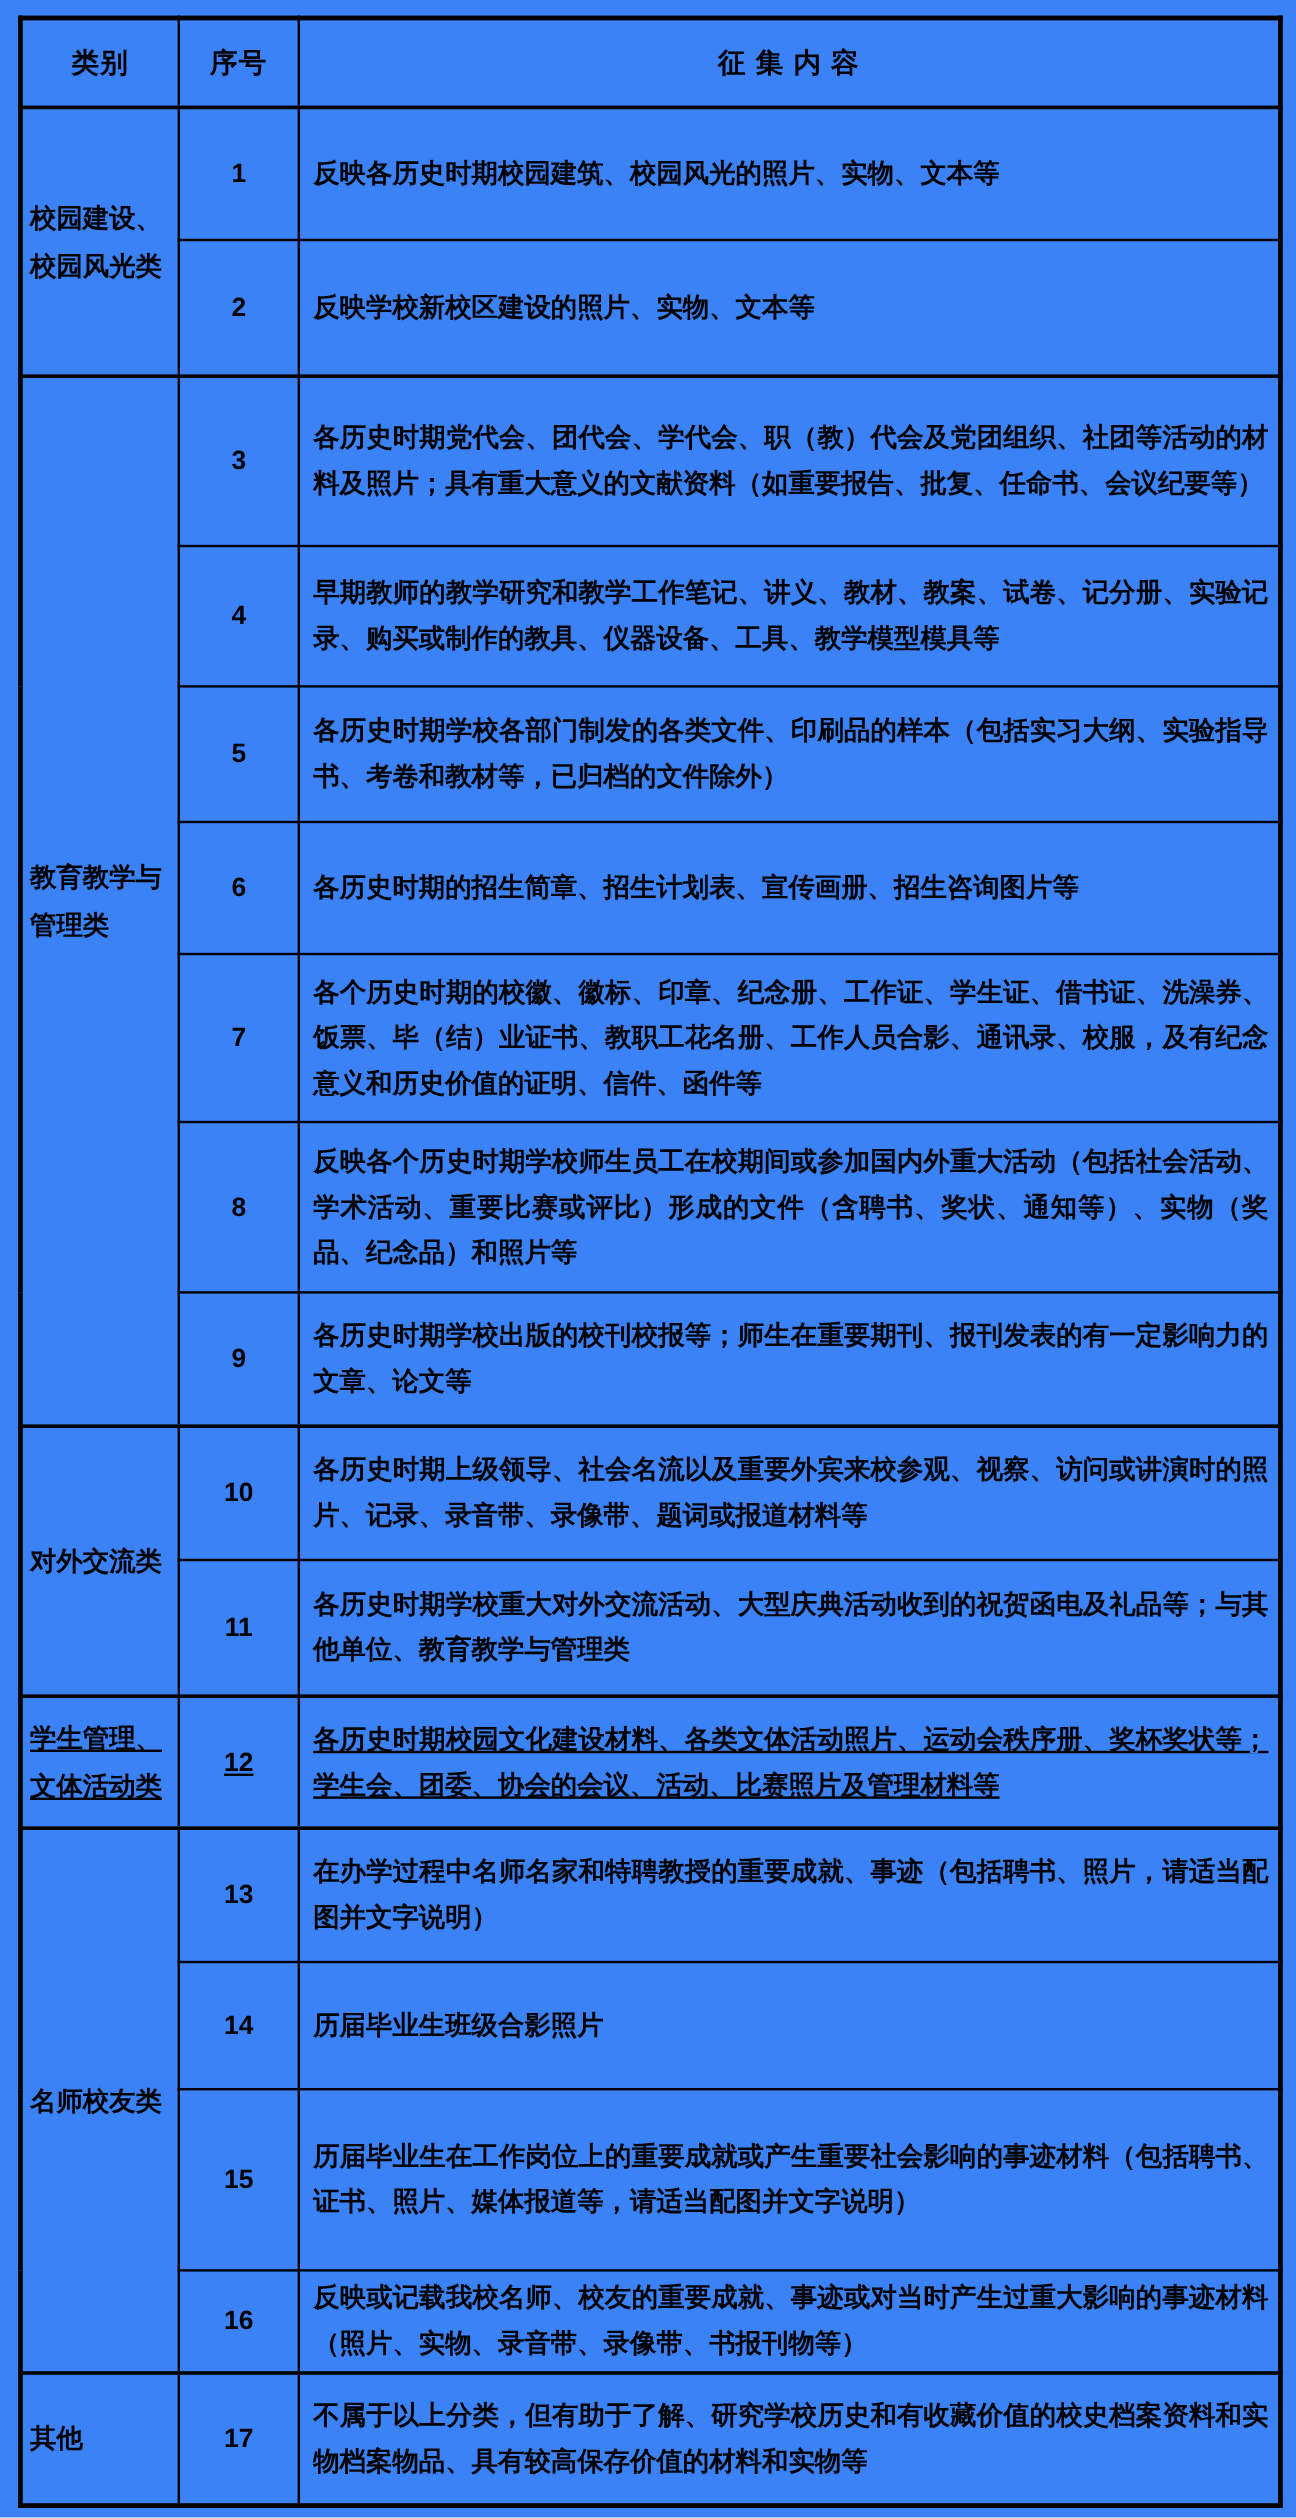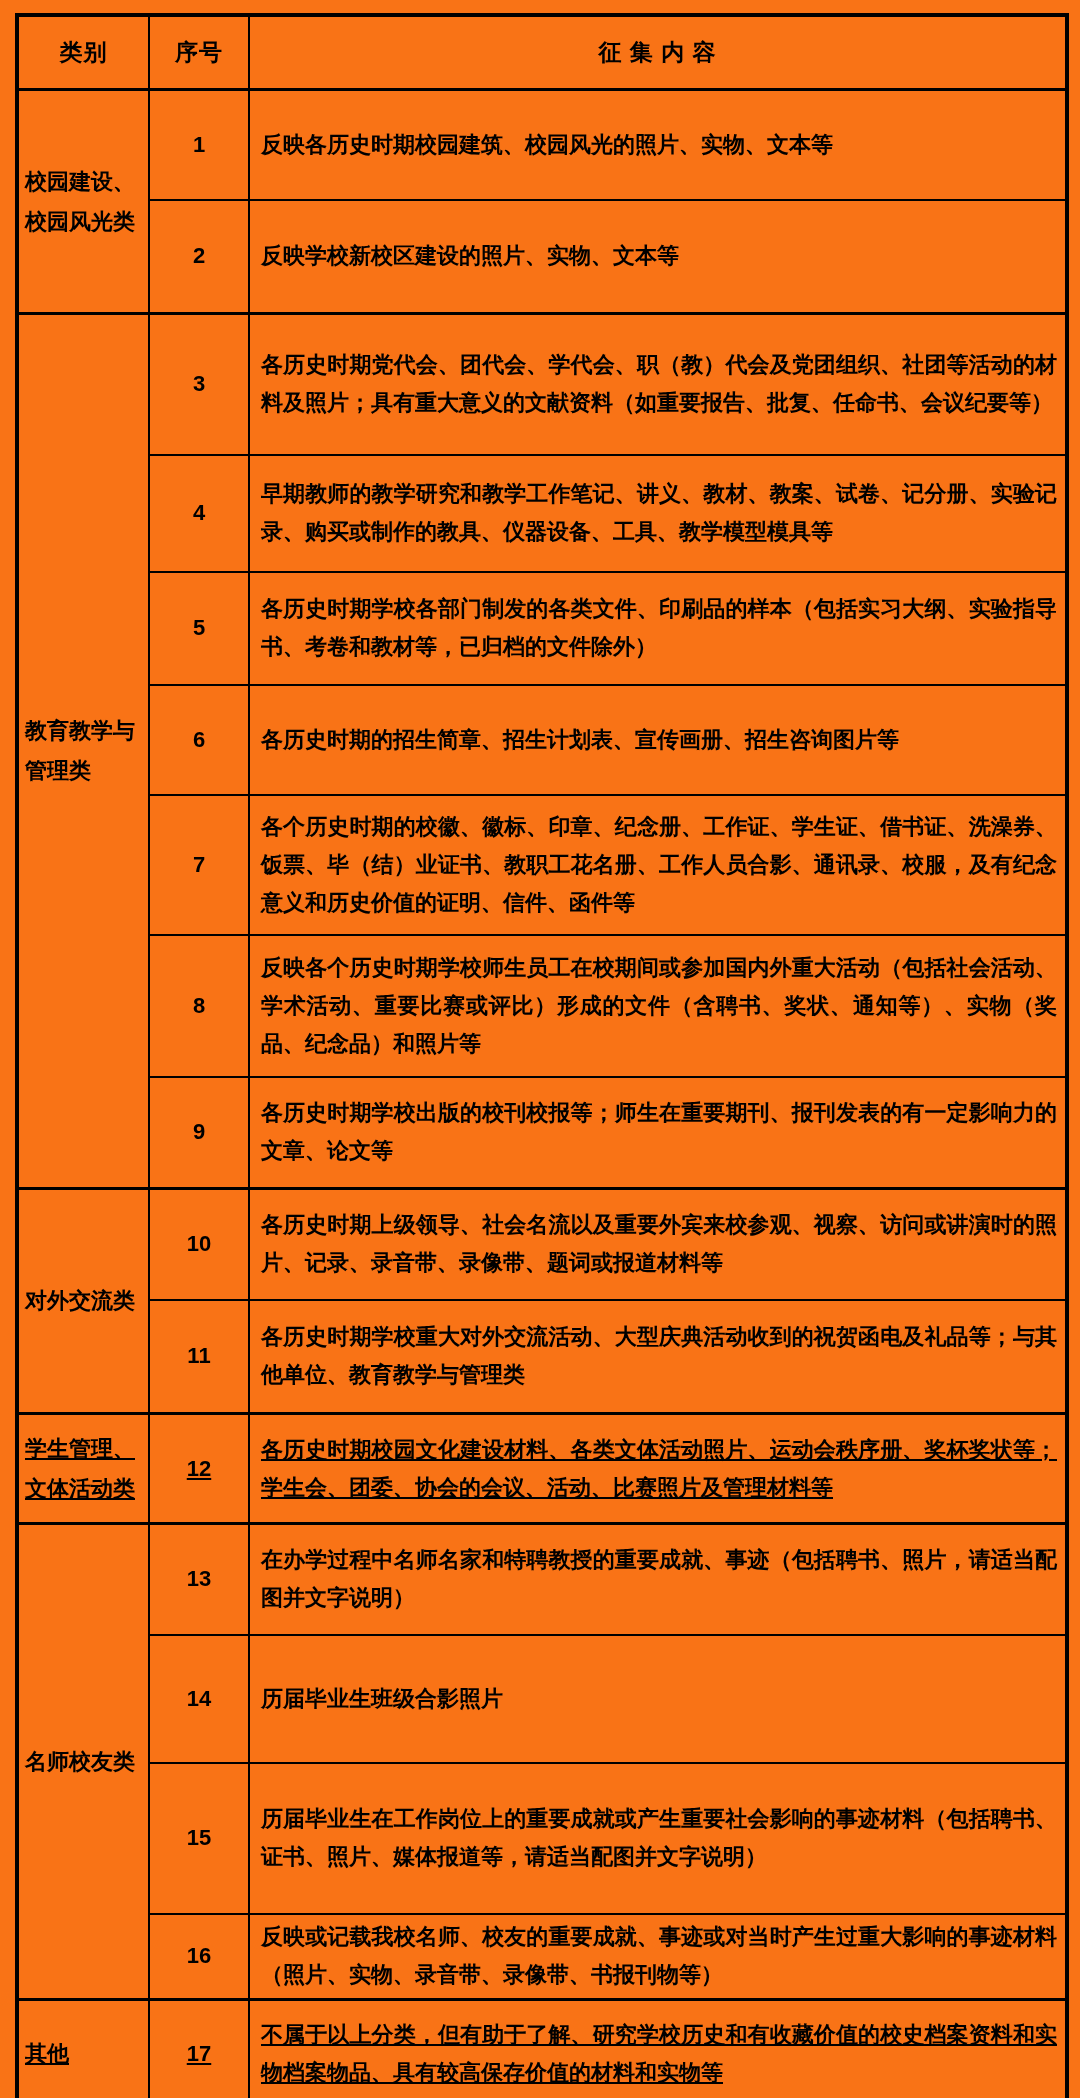--- a/index.html
+++ b/index.html
@@ -4,21 +4,21 @@
 <style>
   html, body {
     margin: 0;
     padding: 0;
     background: #ffffff;
   }
   .page {
     position: relative;
     width: 1080px;
     height: 2098px;
-    background: #f97316;
+    background: #3b82f6;
     font-family: "Liberation Sans", sans-serif;
     color: #000000;
   }
   table.collection {
     position: absolute;
     top: 13px;
     left: 15px;
     width: 1050px;
     border-collapse: collapse;
     table-layout: fixed;
@@ -132,32 +132,32 @@
         <tr class="group-start" style="height: 110px; text-decoration: underline;">
           <td class="cat" rowspan="1">学生管理、文体活动类</td>
           <td class="num">12</td>
           <td class="content">各历史时期校园文化建设材料、各类文体活动照片、运动会秩序册、奖杯奖状等；学生会、团委、协会的会议、活动、比赛照片及管理材料等</td>
         </tr>
         <tr class="group-start" style="height: 111px;">
           <td class="cat" rowspan="4">名师校友类</td>
           <td class="num">13</td>
           <td class="content">在办学过程中名师名家和特聘教授的重要成就、事迹（包括聘书、照片，请适当配图并文字说明）</td>
         </tr>
-        <tr style="height: 128px; margin-top: 30px;">
+        <tr style="height: 106px; margin-top: 30px;">
           <td class="num">14</td>
           <td class="content">历届毕业生班级合影照片</td>
         </tr>
         <tr style="height: 151px;">
           <td class="num">15</td>
           <td class="content">历届毕业生在工作岗位上的重要成就或产生重要社会影响的事迹材料（包括聘书、证书、照片、媒体报道等，请适当配图并文字说明）</td>
         </tr>
         <tr style="height: 86px;">
           <td class="num">16</td>
           <td class="content">反映或记载我校名师、校友的重要成就、事迹或对当时产生过重大影响的事迹材料（照片、实物、录音带、录像带、书报刊物等）</td>
         </tr>
-        <tr class="group-start" style="height: 110px; text-decoration: underline;">
+        <tr class="group-start" style="height: 110px;">
           <td class="cat" rowspan="1">其他</td>
           <td class="num">17</td>
           <td class="content">不属于以上分类，但有助于了解、研究学校历史和有收藏价值的校史档案资料和实物档案物品、具有较高保存价值的材料和实物等</td>
         </tr>
       </tbody>
   </table>
 </div>
 
 </body></html>

